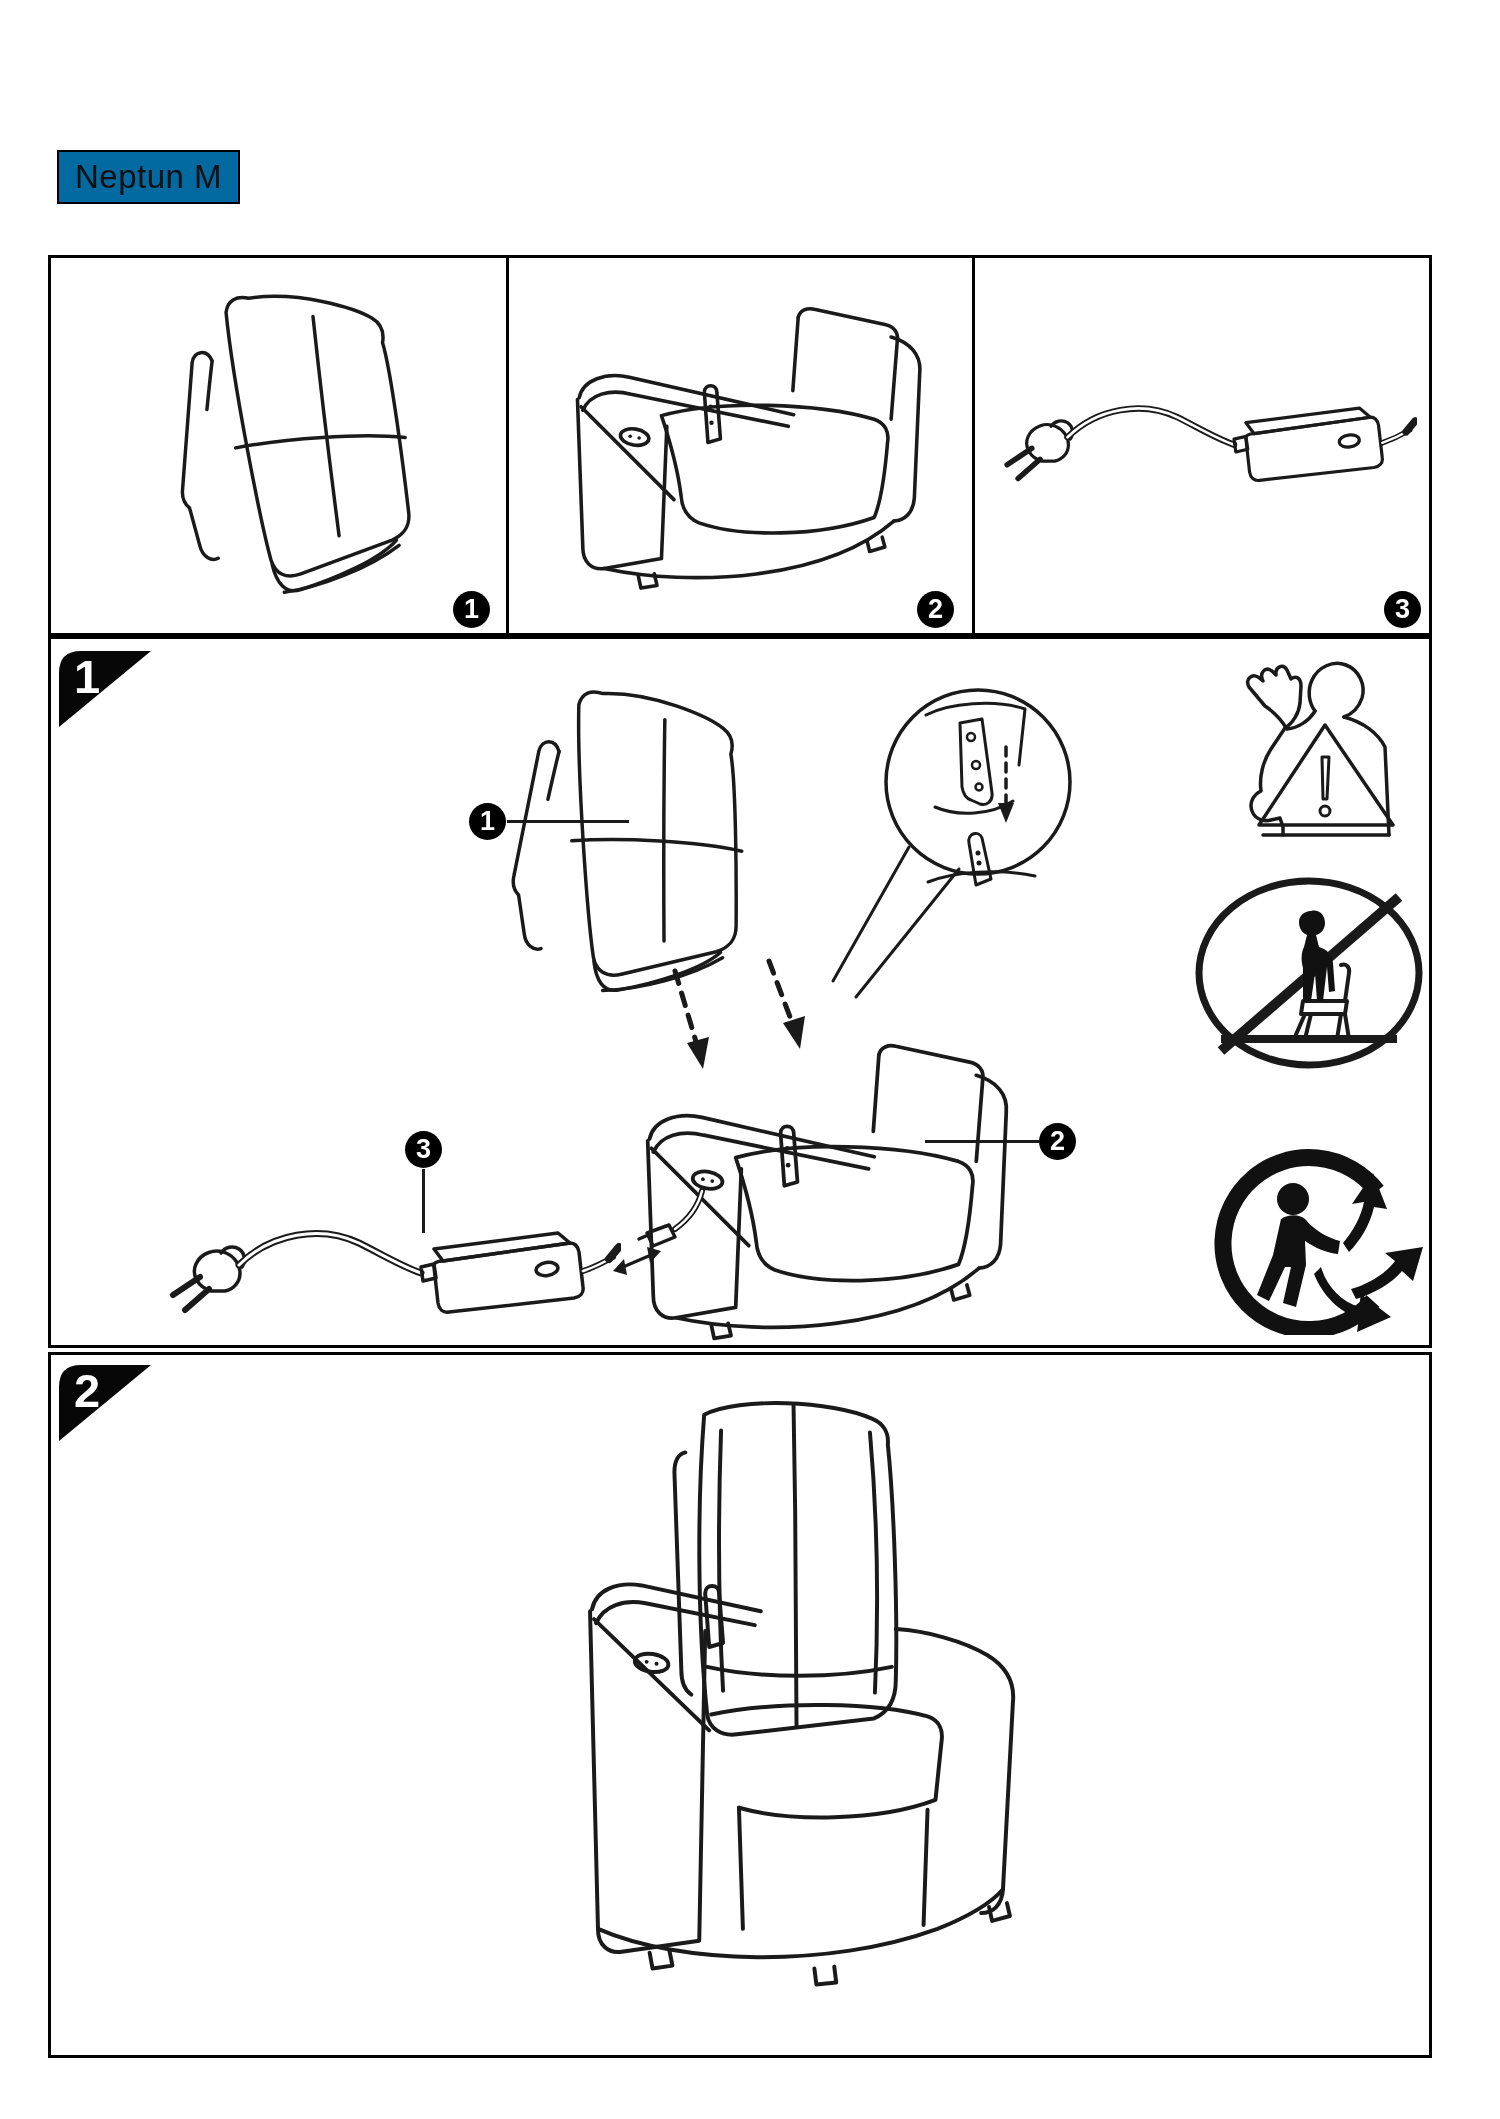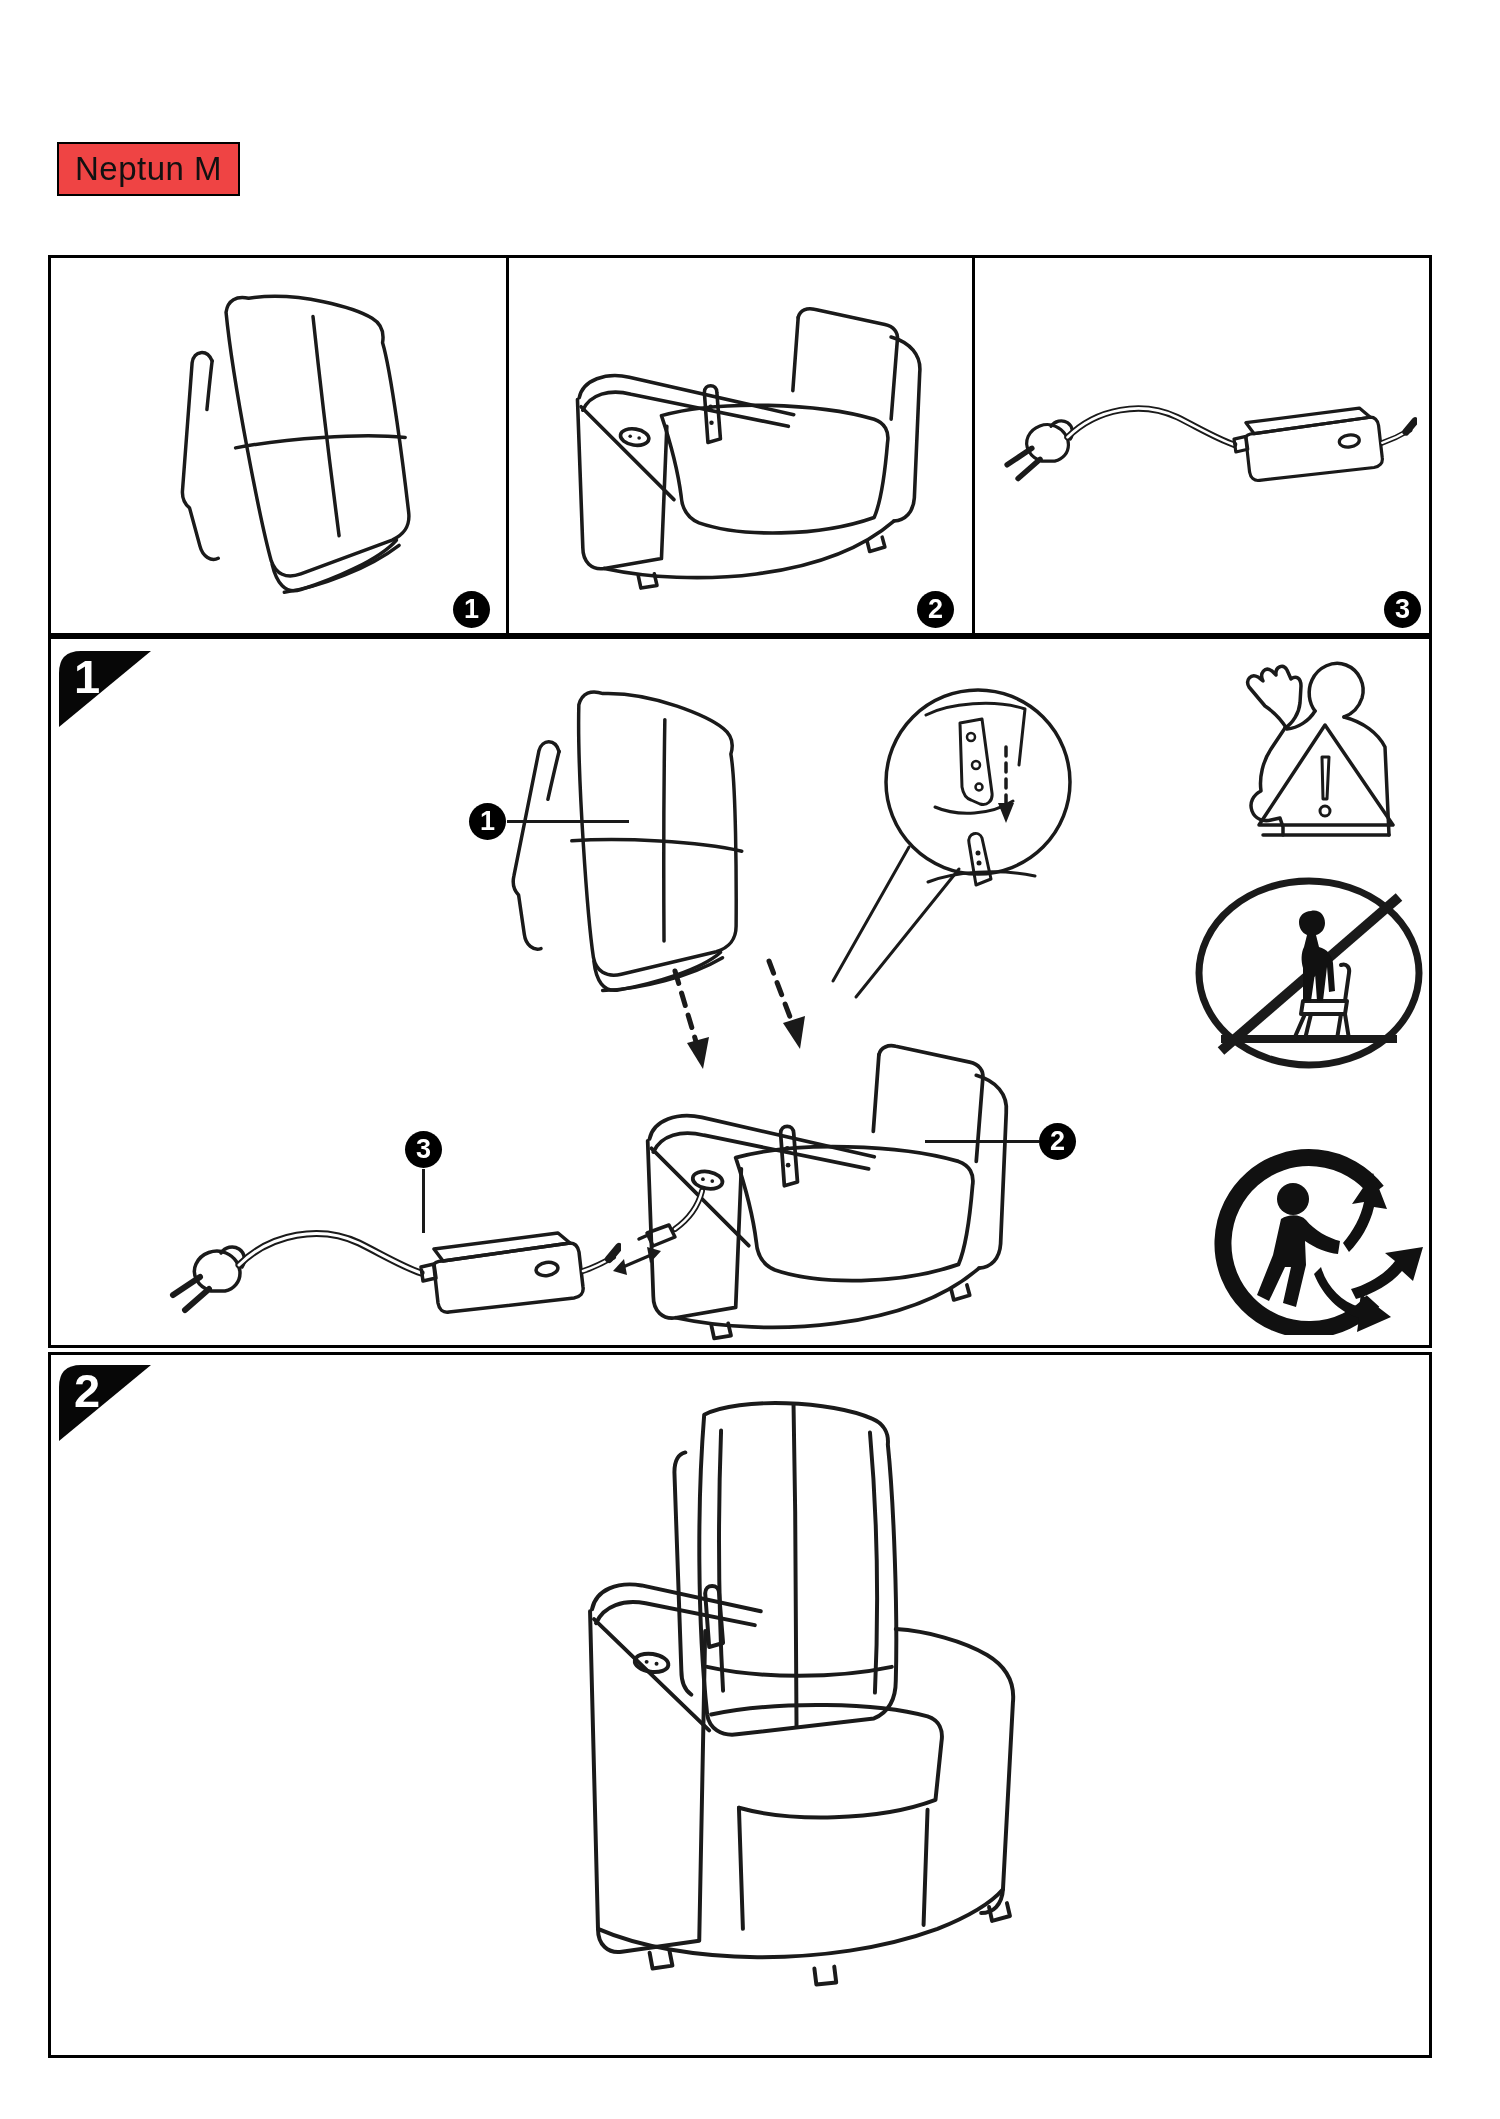--- a/index.html
+++ b/index.html
@@ -1,20 +1,20 @@
 <!DOCTYPE html>
 <html><head>
 <meta charset="utf-8">
 <style>
   html,body{margin:0;padding:0;background:#fff;}
   .page{position:relative;width:1500px;height:2119px;background:#ffffff;
         font-family:"Liberation Sans", sans-serif;color:#111;overflow:hidden;}
   .abs{position:absolute;}
-  .model-box{left:57px;top:142px;border:2px solid #000;padding:6px 16px;
-             font-size:33px;letter-spacing:0.5px;background:#ef4444;}
+  .model-box{left:57px;top:150px;border:2px solid #000;padding:6px 16px;
+             font-size:33px;letter-spacing:0.5px;background:#0369a1;}
   .panel{position:absolute;background:#fff;border:3px solid #000;box-sizing:border-box;}
   .parts-row{left:48px;top:255px;width:1384px;height:381px;display:flex;}
   .part-cell{position:relative;height:100%;box-sizing:border-box;}
   .part-cell.c1{width:458px;border-right:3px solid #000;}
   .part-cell.c2{width:466px;border-right:3px solid #000;}
   .part-cell.c3{flex:1;}
   .step1{left:48px;top:636px;width:1384px;height:712px;}
   .step2{left:48px;top:1352px;width:1384px;height:706px;}
   .badge{position:absolute;width:37px;height:37px;border-radius:50%;background:#000;
          color:#fff;font-size:27px;font-weight:bold;display:flex;align-items:center;

